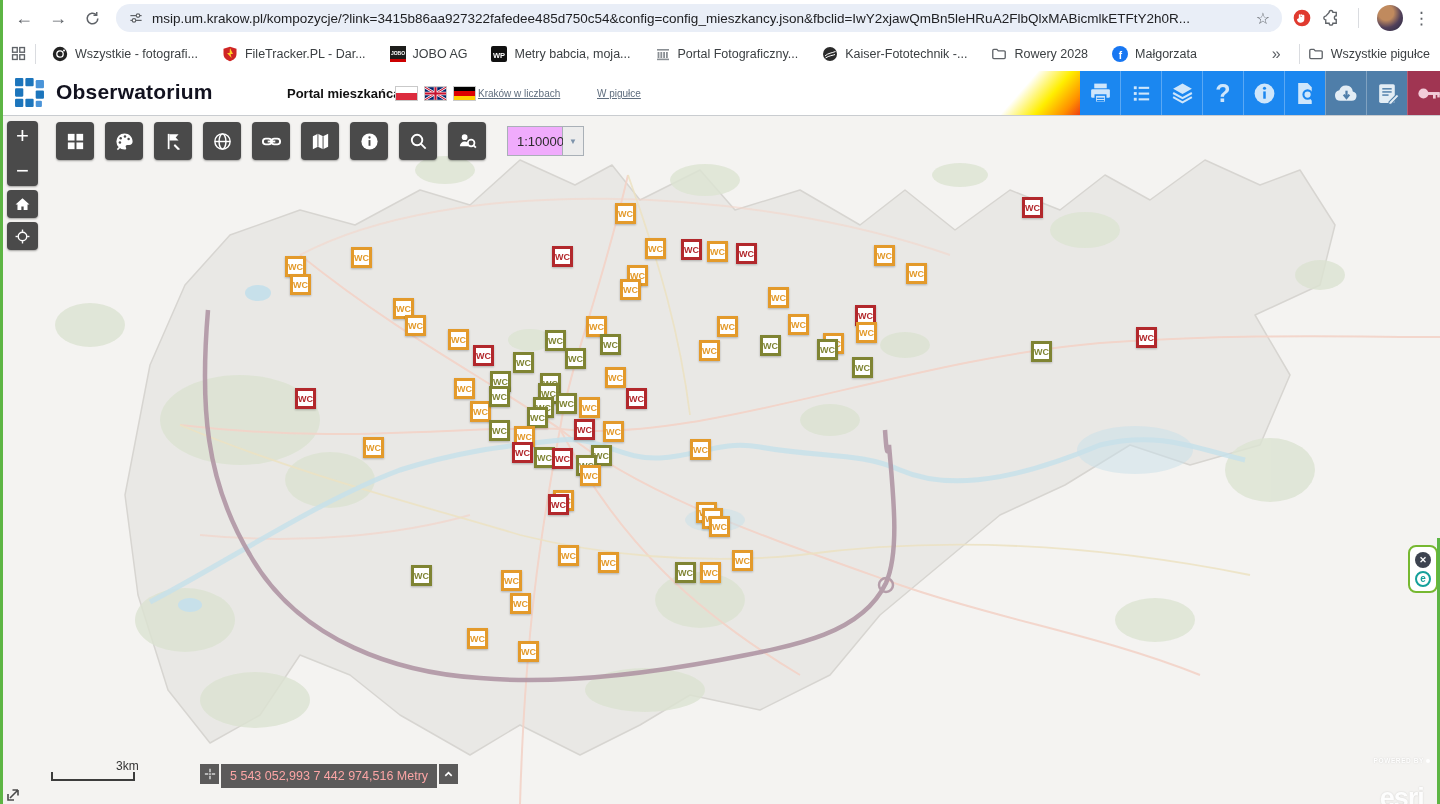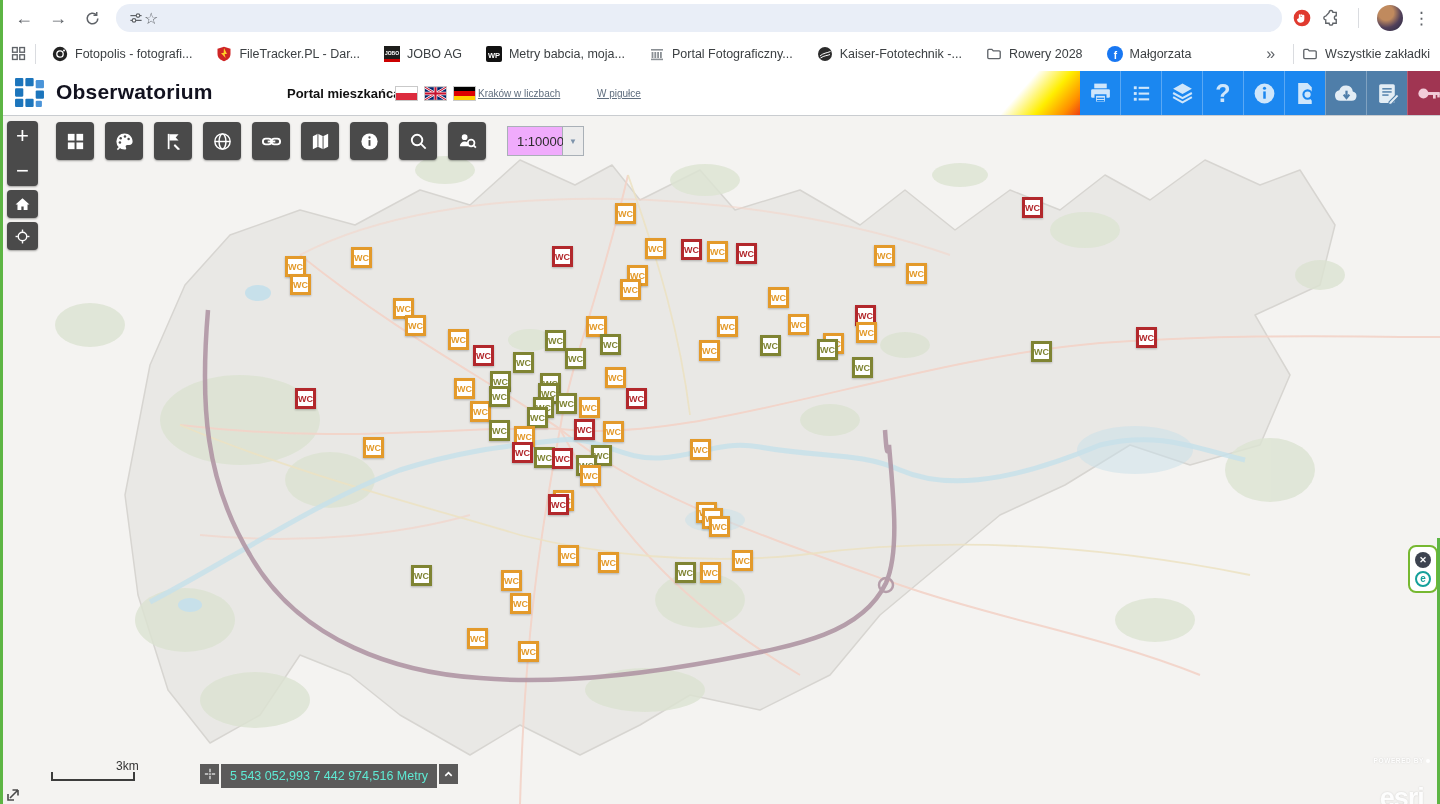--- a/index.html
+++ b/index.html
@@ -75,21 +75,21 @@
     padding-left:9px;font-size:13px;color:#2b2b2b;box-sizing:border-box;}
   .scale-caret{width:21px;background:#ececec;border:1px solid #a9b0b7;border-left:none;
     display:flex;align-items:center;justify-content:center;color:#7d93ab;font-size:8px;box-sizing:border-box;}
 
   .sbar{position:absolute;left:51px;top:772px;width:80px;height:7px;z-index:10;
     border-left:2px solid #3c3c3c;border-right:2px solid #3c3c3c;border-bottom:2px solid #3c3c3c;}
   .sbar-label{position:absolute;left:116px;top:759px;font-size:12px;color:#333;z-index:10;}
   .coord{position:absolute;left:200px;top:764px;height:20px;display:flex;gap:2px;z-index:10;}
   .coord>div{background:rgba(77,77,77,.92);display:flex;align-items:center;justify-content:center;}
   .coord-cross{width:19px;}
-  .coord-text{padding:12px 9px;color:#5eead4;font-size:12.5px;white-space:nowrap;}
+  .coord-text{padding:12px 9px;color:#fca5a5;font-size:12.5px;white-space:nowrap;}
   .coord-up{width:19px;}
   .resize-ic{position:absolute;left:6px;top:786px;z-index:10;}
   .esri{position:absolute;right:10px;top:757px;z-index:10;text-align:center;
     color:rgba(255,255,255,.95);text-shadow:0 0 2px rgba(0,0,0,.15);}
   .esri .pb{font-size:6.5px;letter-spacing:.6px;font-weight:700;}
   .esri .pb:after{content:"";display:inline-block;width:4px;height:4px;border-radius:50%;
     background:rgba(255,255,255,.95);margin-left:2px;}
   .esri .lg{font-size:27px;font-weight:700;letter-spacing:-1px;line-height:.85;margin-top:23px;}
   .side-widget{position:absolute;left:1408px;top:545px;width:30px;height:48px;background:#fff;
     border:2px solid #76b831;border-radius:8px;box-sizing:border-box;z-index:12;
@@ -118,20 +118,21 @@
   </span>
   <div class="omnibox">
     <span>
       <svg width="16" height="16" viewBox="0 0 20 20" stroke="#5f6368" stroke-width="1.5" fill="#fff">
         <line x1="3" y1="7" x2="17" y2="7"></line>
           <circle cx="12.5" cy="7" r="2.2"></circle>
         <line x1="3" y1="13" x2="17" y2="13"></line>
           <circle cx="7.5" cy="13" r="2.2"></circle>
       </svg>
     </span>
+    <span class="url-text">msip.um.krakow.pl/kompozycje/?link=3415b86aa927322fafedee485d750c54&amp;config=config_mieszkancy.json&amp;fbclid=IwY2xjawQmBn5leHRuA2FlbQlxMABicmlkETFtY2h0R...</span>
     <span class="star">☆</span>
   </div>
   <div class="chrome-right">
     <span>
       <svg width="20" height="20" viewBox="0 0 24 24">
           <circle cx="12" cy="12" r="10" fill="#e03a2f"></circle>
       <path d="M8.2 13V8.5a1.1 1.1 0 0 1 2.2 0V12m0-3.5a1.1 1.1 0 0 1 2.2 0V12m0-2.8a1.1 1.1 0 0 1 2.2 0V13a4.4 4.4 0 0 1-8.8.6z" fill="#fff"></path>
         </svg>
     </span>
     <span>
@@ -157,21 +158,21 @@
   <div class="vsep"></div>
   <div class="bm-items" id="bm-items">
       <div class="bm-item">
         <span class="fav">
           <svg width="16" height="16" viewBox="0 0 16 16">
             <circle cx="8" cy="8" r="7.2" fill="#222"></circle>
             <circle cx="8" cy="8" r="3.2" fill="none" stroke="#fff" stroke-width="1.3"></circle>
             <circle cx="12" cy="4.5" r="1" fill="#fff"></circle>
           </svg>
         </span>
-        <span>Fotopolis - fotografi...</span>
+        <span>Wszystkie - fotografi...</span>
       </div>
       <div class="bm-item">
         <span class="fav">
           <svg width="16" height="16" viewBox="0 0 16 16">
             <path d="M8 .8 14.5 2.8V8c0 3.8-2.8 6-6.5 7.2C4.3 14 1.5 11.8 1.5 8V2.8z" fill="#cf2525"></path>
             <path d="M8 2 11 8H8.6l1 4L5 7h2.6z" fill="#ffd028"></path>
           </svg>
         </span>
         <span>FileTracker.PL - Dar...</span>
       </div>
@@ -236,21 +237,21 @@
     </div>
   <div class="flex1"></div>
   <span class="bm-more">»</span>
   <div class="vsep"></div>
   <div class="bm-item">
     <span class="fav">
       <svg width="16" height="16" viewBox="0 0 18 18" fill="none" stroke="#5f6368" stroke-width="1.5">
         <path d="M2 5a1.2 1.2 0 0 1 1.2-1.2h3.4l1.6 1.7h6.6A1.2 1.2 0 0 1 16 6.7V13a1.2 1.2 0 0 1-1.2 1.2H3.2A1.2 1.2 0 0 1 2 13z"></path>
       </svg>
     </span>
-    <span>Wszystkie zakładki</span>
+    <span>Wszystkie pigułce</span>
   </div>
 </div>
 
 <div class="app-header">
   <span class="logo">
     <svg width="31" height="31" viewBox="0 0 30 30">
       <g fill="#1c75bc">
         <rect x="1" y="1" width="8" height="8" rx="1"></rect>
           <rect x="11" y="1" width="8" height="8" rx="1"></rect>
         <rect x="21" y="3" width="8" height="8" rx="1" fill="#4a94d8"></rect>

